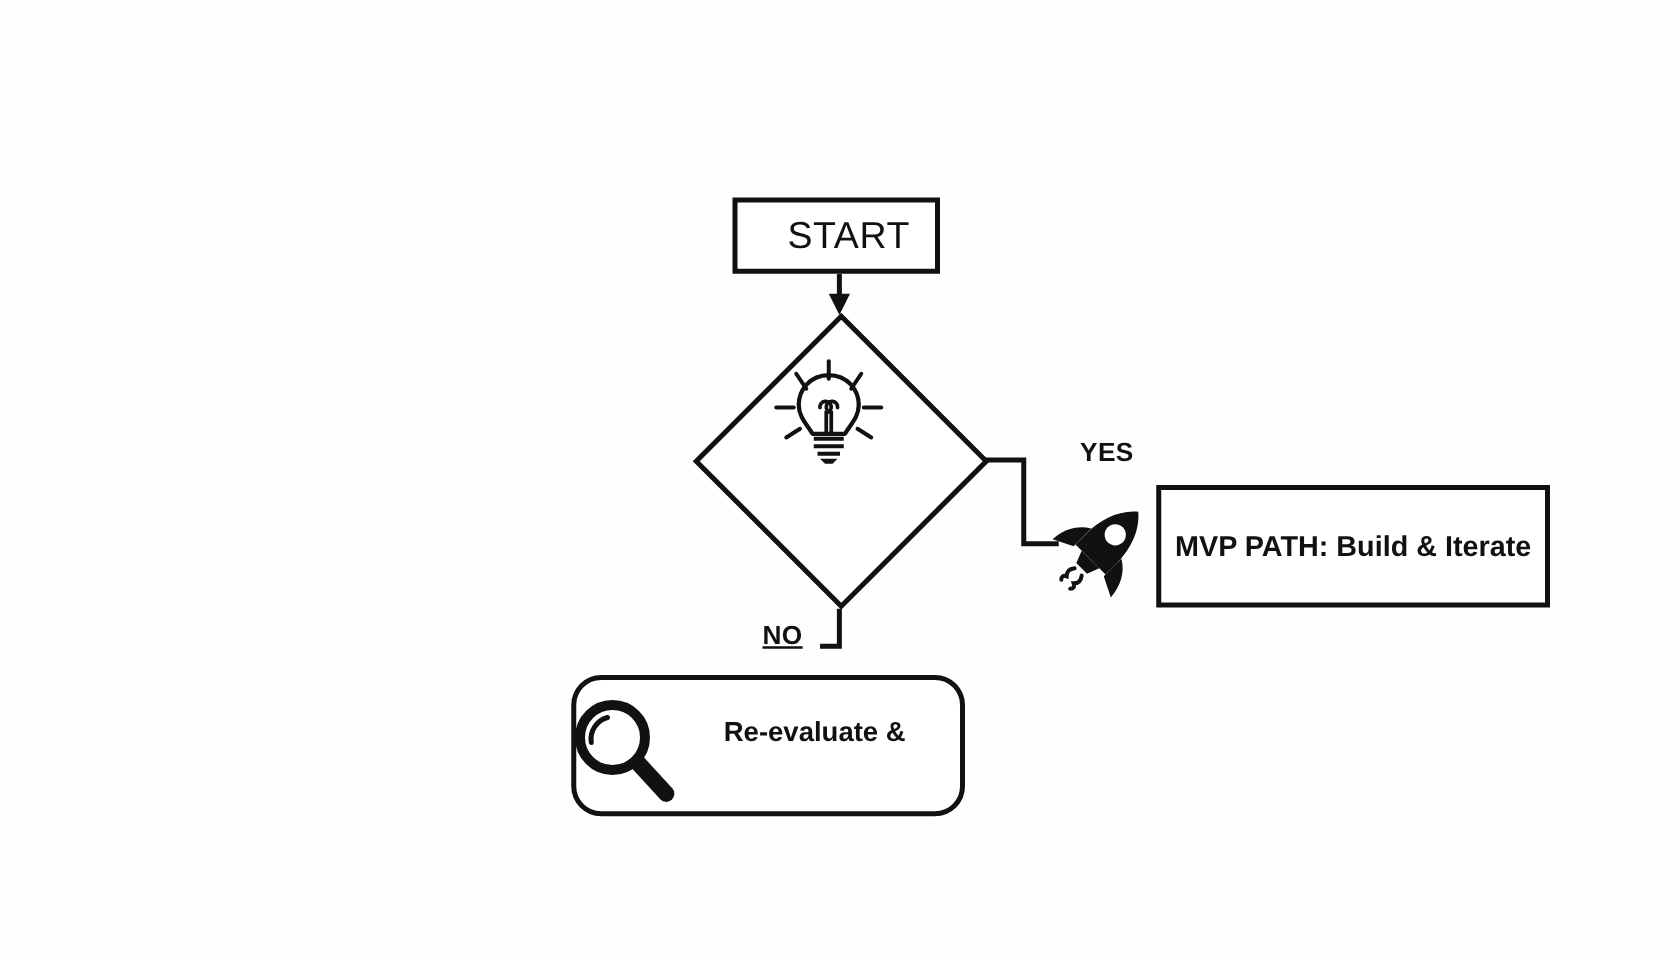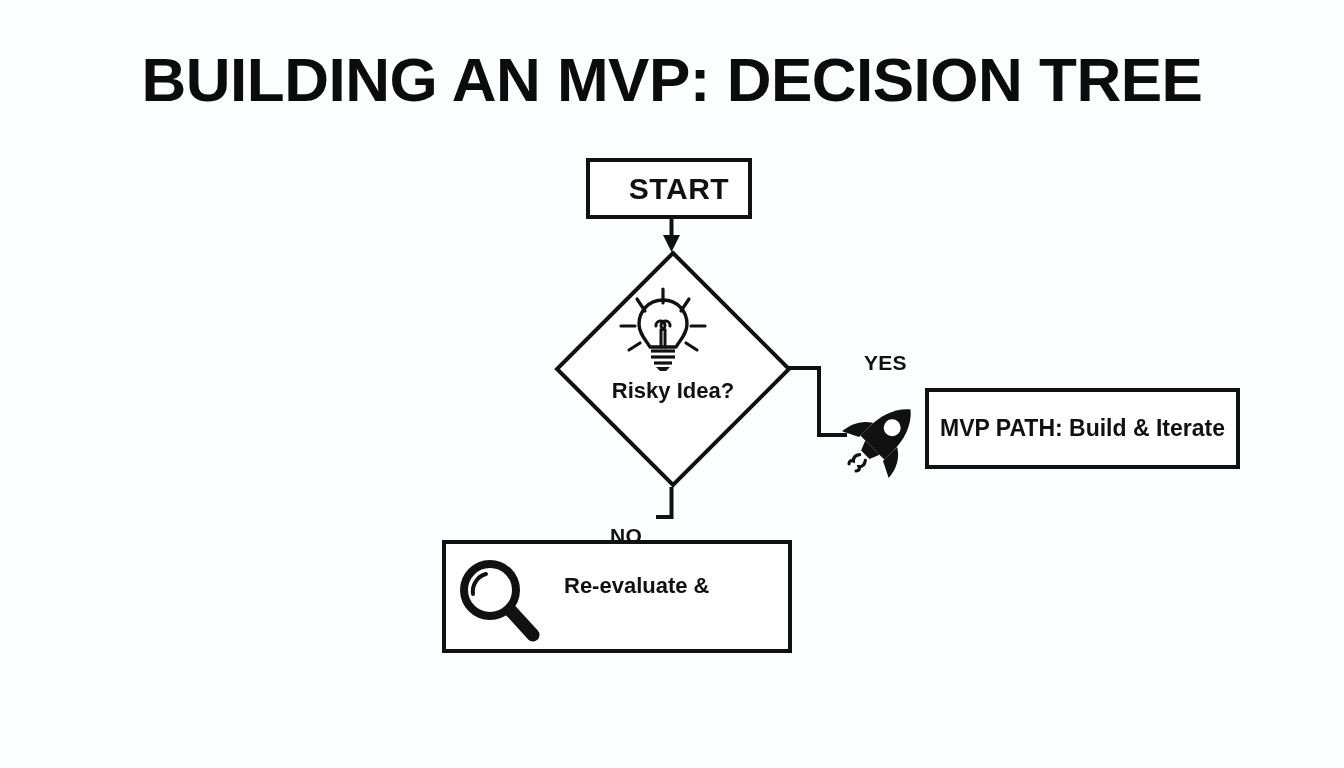--- a/index.html
+++ b/index.html
@@ -52,50 +52,51 @@
   #start-label {
     position: absolute;
     left: 0; top: 0;
     width: 100%; height: 100%;
     display: flex;
     align-items: center;
     justify-content: center;
     padding-left: 20px;
     box-sizing: border-box;
     font-size: 30px;
-    font-weight: bold;
+    font-weight: normal;
     color: #111111;
     letter-spacing: 0.5px;
   }
 
   #mvp-box {
     left: 925px;
     top: 388px;
     width: 315px;
-    height: 81px;
+    height: 98px;
   }
   #mvp-label {
     position: absolute;
     left: 0; top: 0;
     width: 100%; height: 100%;
     display: flex;
     align-items: center;
     justify-content: center;
     box-sizing: border-box;
     font-size: 23px;
     font-weight: bold;
     color: #111111;
     white-space: nowrap;
   }
 
   #reeval-box {
-    left: 442px;
+    left: 457px;
     top: 540px;
-    width: 350px;
+    width: 315px;
     height: 113px;
+    border-radius: 24px;
   }
   #reeval-text {
     position: absolute;
     left: 118px;
     top: 26px;
     font-size: 22px;
     font-weight: bold;
     line-height: 31px;
     color: #111111;
     white-space: nowrap;
@@ -135,21 +136,21 @@
 
   
   .edge-label {
     position: absolute;
     font-size: 21px;
     font-weight: bold;
     color: #111111;
     letter-spacing: 0.3px;
   }
   #yes-label { left: 840px; top: 351px; margin-left: 24px; }
-  #no-label  { left: 610px; top: 524px; }
+  #no-label  { left: 610px; top: 497px; text-decoration: underline; }
 
   
   #rocket-icon {
     position: absolute;
     left: 846px;
     top: 396px;
     width: 74px;
     height: 82px;
   }
   #magnifier-icon {
@@ -160,21 +161,20 @@
     height: 82px;
   }
 
   svg { display: block; overflow: visible; }
 </style>
 </head>
 <body>
 
 <div id="canvas">
 
-  <div class="title">BUILDING AN MVP: DECISION TREE</div>
 
   <svg id="connectors" width="1344" height="768" style="position:absolute;left:0;top:0;">
 
     <g>
       <line x1="671.5" y1="219" x2="671.5" y2="243" stroke="#111111" stroke-width="4"></line>
       <polygon points="671.5,252 663,235 680,235" fill="#111111"></polygon>
     </g>
 
     <g>
       <polyline points="788,368 819,368 819,435 847,435" fill="none" stroke="#111111" stroke-width="4" stroke-linejoin="miter" stroke-linecap="butt"></polyline>
@@ -219,21 +219,20 @@
       </g>
 
       <g stroke="#111111" stroke-width="3.2" stroke-linecap="butt">
         <line x1="36" y1="64" x2="60" y2="64"></line>
         <line x1="36" y1="70" x2="60" y2="70"></line>
         <line x1="39" y1="76" x2="57" y2="76"></line>
       </g>
       <path d="M41 80 L55 80 L51 84 L45 84 Z" fill="#111111"></path>
     </svg>
 
-    <div id="diamond-label">Risky Idea?</div>
   </div>
 
   <div class="edge-label" id="yes-label">YES</div>
 
   <div class="edge-label" id="no-label">NO</div>
 
   <svg id="rocket-icon" viewBox="0 0 74 82">
     <g transform="rotate(45 37 41)">
 
       <path d="M37 2

